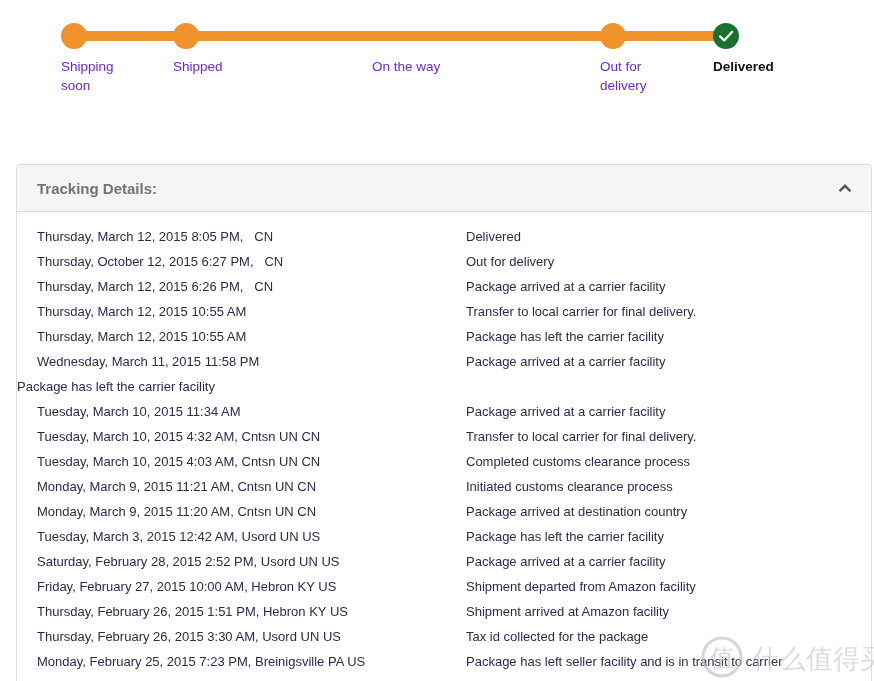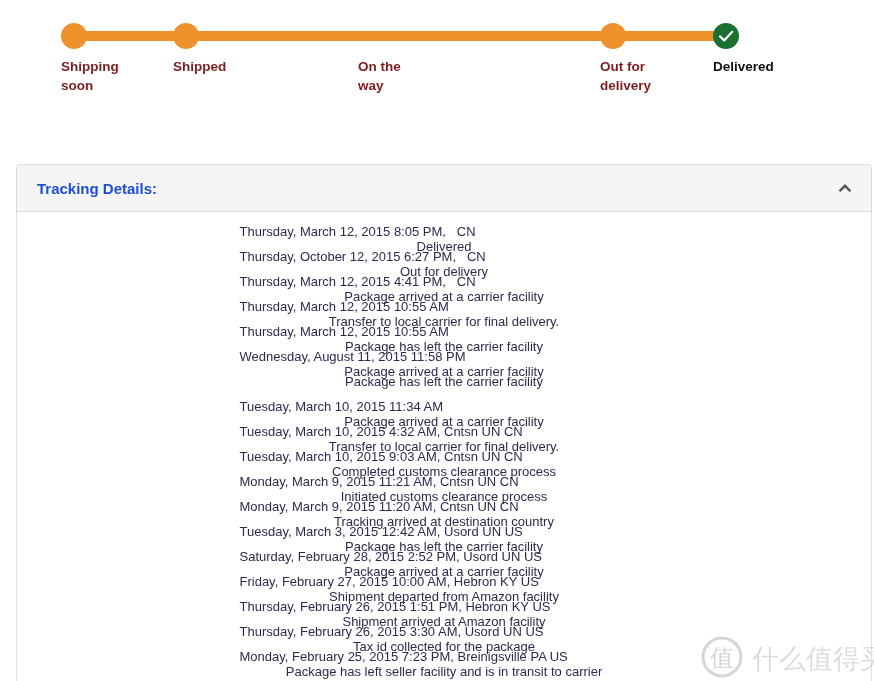--- a/index.html
+++ b/index.html
@@ -44,24 +44,23 @@
   .node .check {
     position: absolute;
     left: 0; top: 0;
     width: 26px; height: 26px;
   }
   .node-label {
     position: absolute;
     top: 57px;
     font-size: 13.5px;
     line-height: 19px;
-    color: #7f1d1d;
+    color: #6d28d9;
     width: 70px;
     margin-left: -13px;
-    font-weight: bold;
   }
   .node-label.current {
     color: #111111;
     font-weight: bold;
   }
 
   
   .panel {
     position: absolute;
     left: 16px;
@@ -80,38 +79,37 @@
     display: flex;
     align-items: center;
     justify-content: space-between;
     padding: 0 18px 0 20px;
     box-sizing: border-box;
     cursor: pointer;
   }
   .panel-title {
     font-size: 15px;
     font-weight: bold;
-    color: #1d4ed8;
+    color: #737373;
   }
   .chevron {
     width: 16px;
     height: 16px;
     display: block;
   }
   .panel-body {
     padding: 12px 0 10px 0;
   }
   .row {
     display: flex;
     height: 25px;
     align-items: center;
     font-size: 13px;
     color: #2b2b4f;
     white-space: pre;
-    flex-direction: column;
   }
   .cell-date {
     width: 449px;
     padding-left: 20px;
     box-sizing: border-box;
   }
   .cell-status {
     flex: 1;
   }
 
@@ -129,21 +127,21 @@
 </head>
 <body>
 
 <div class="tracker">
   <div class="tracker-bar"></div>
   <div id="tracker-nodes">
       <div class="node orange" style="left: 74px;"></div>
       <div class="node-label" style="left: 74px;">Shipping soon</div>
       <div class="node orange" style="left: 186px;"></div>
       <div class="node-label" style="left: 186px;">Shipped</div>
-      <div class="node-label" style="left: 371px;">On the way</div>
+      <div class="node-label" style="left: 385px;">On the way</div>
       <div class="node orange" style="left: 613px;"></div>
       <div class="node-label" style="left: 613px;">Out for delivery</div>
       <div class="node green" style="left: 726px;">
         <svg class="check" viewBox="0 0 26 26" xmlns="http://www.w3.org/2000/svg">
           <path d="M7 13.4 L11.2 17.4 L19.2 8.8" fill="none" stroke="#ffffff" stroke-width="2.2" stroke-linecap="round" stroke-linejoin="round"></path>
         </svg>
       </div>
       <div class="node-label current" style="left: 726px;">Delivered</div>
     </div>
 </div>
@@ -156,30 +154,30 @@
       <svg class="chevron" viewBox="0 0 16 16" xmlns="http://www.w3.org/2000/svg" aria-hidden="true">
         <path d="M3.4 10.4 L8 5.8 L12.6 10.4" fill="none" stroke="#555555" stroke-width="2.4" stroke-linecap="square"></path>
       </svg>
     </span>
   </div>
 
   <div class="panel-body">
     <div id="rows-container">
         <div class="row"><div class="cell-date">Thursday, March 12, 2015 8:05 PM,   CN</div><div class="cell-status">Delivered</div></div>
         <div class="row"><div class="cell-date">Thursday, October 12, 2015 6:27 PM,   CN</div><div class="cell-status">Out for delivery</div></div>
-        <div class="row"><div class="cell-date">Thursday, March 12, 2015 4:41 PM,   CN</div><div class="cell-status">Package arrived at a carrier facility</div></div>
+        <div class="row"><div class="cell-date">Thursday, March 12, 2015 6:26 PM,   CN</div><div class="cell-status">Package arrived at a carrier facility</div></div>
         <div class="row"><div class="cell-date">Thursday, March 12, 2015 10:55 AM</div><div class="cell-status">Transfer to local carrier for final delivery.</div></div>
         <div class="row"><div class="cell-date">Thursday, March 12, 2015 10:55 AM</div><div class="cell-status">Package has left the carrier facility</div></div>
-        <div class="row"><div class="cell-date">Wednesday, August 11, 2015 11:58 PM</div><div class="cell-status">Package arrived at a carrier facility</div></div>
+        <div class="row"><div class="cell-date">Wednesday, March 11, 2015 11:58 PM</div><div class="cell-status">Package arrived at a carrier facility</div></div>
         <div class="row"><div class="cell-status">Package has left the carrier facility</div></div>
         <div class="row"><div class="cell-date">Tuesday, March 10, 2015 11:34 AM</div><div class="cell-status">Package arrived at a carrier facility</div></div>
         <div class="row"><div class="cell-date">Tuesday, March 10, 2015 4:32 AM, Cntsn UN CN</div><div class="cell-status">Transfer to local carrier for final delivery.</div></div>
-        <div class="row"><div class="cell-date">Tuesday, March 10, 2015 9:03 AM, Cntsn UN CN</div><div class="cell-status">Completed customs clearance process</div></div>
+        <div class="row"><div class="cell-date">Tuesday, March 10, 2015 4:03 AM, Cntsn UN CN</div><div class="cell-status">Completed customs clearance process</div></div>
         <div class="row"><div class="cell-date">Monday, March 9, 2015 11:21 AM, Cntsn UN CN</div><div class="cell-status">Initiated customs clearance process</div></div>
-        <div class="row"><div class="cell-date">Monday, March 9, 2015 11:20 AM, Cntsn UN CN</div><div class="cell-status">Tracking arrived at destination country</div></div>
+        <div class="row"><div class="cell-date">Monday, March 9, 2015 11:20 AM, Cntsn UN CN</div><div class="cell-status">Package arrived at destination country</div></div>
         <div class="row"><div class="cell-date">Tuesday, March 3, 2015 12:42 AM, Usord UN US</div><div class="cell-status">Package has left the carrier facility</div></div>
         <div class="row"><div class="cell-date">Saturday, February 28, 2015 2:52 PM, Usord UN US</div><div class="cell-status">Package arrived at a carrier facility</div></div>
         <div class="row"><div class="cell-date">Friday, February 27, 2015 10:00 AM, Hebron KY US</div><div class="cell-status">Shipment departed from Amazon facility</div></div>
         <div class="row"><div class="cell-date">Thursday, February 26, 2015 1:51 PM, Hebron KY US</div><div class="cell-status">Shipment arrived at Amazon facility</div></div>
         <div class="row"><div class="cell-date">Thursday, February 26, 2015 3:30 AM, Usord UN US</div><div class="cell-status">Tax id collected for the package</div></div>
         <div class="row"><div class="cell-date">Monday, February 25, 2015 7:23 PM, Breinigsville PA US</div><div class="cell-status">Package has left seller facility and is in transit to carrier</div></div>
       </div>
   </div>
 
 </div>

